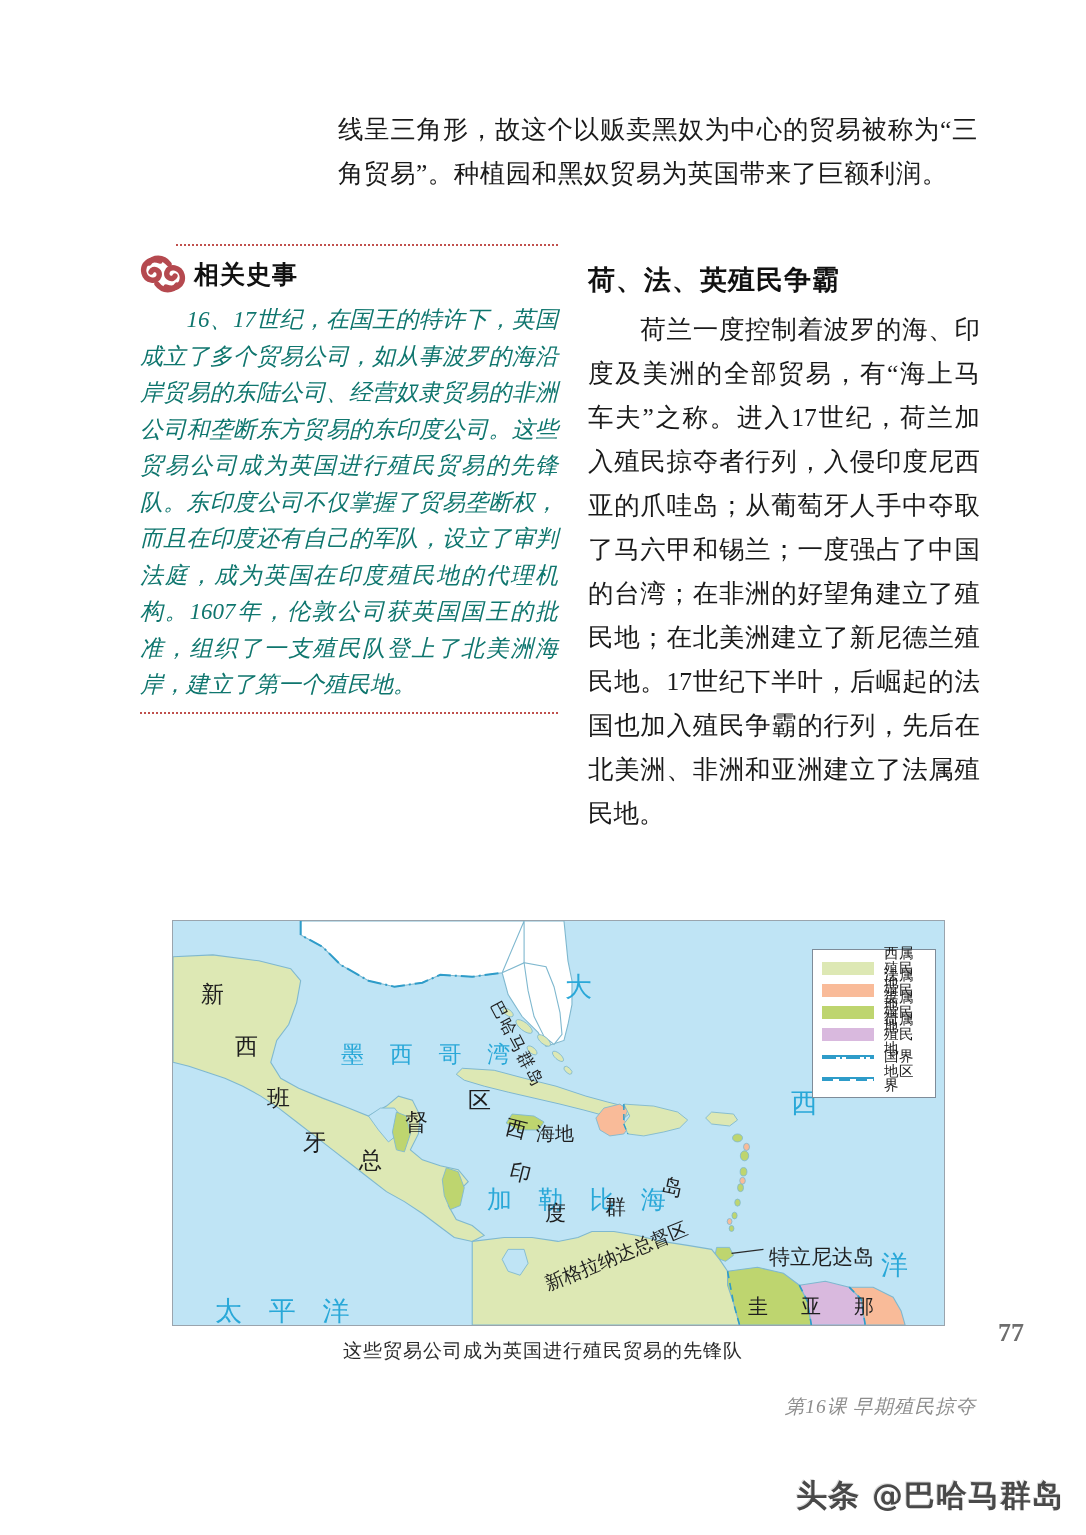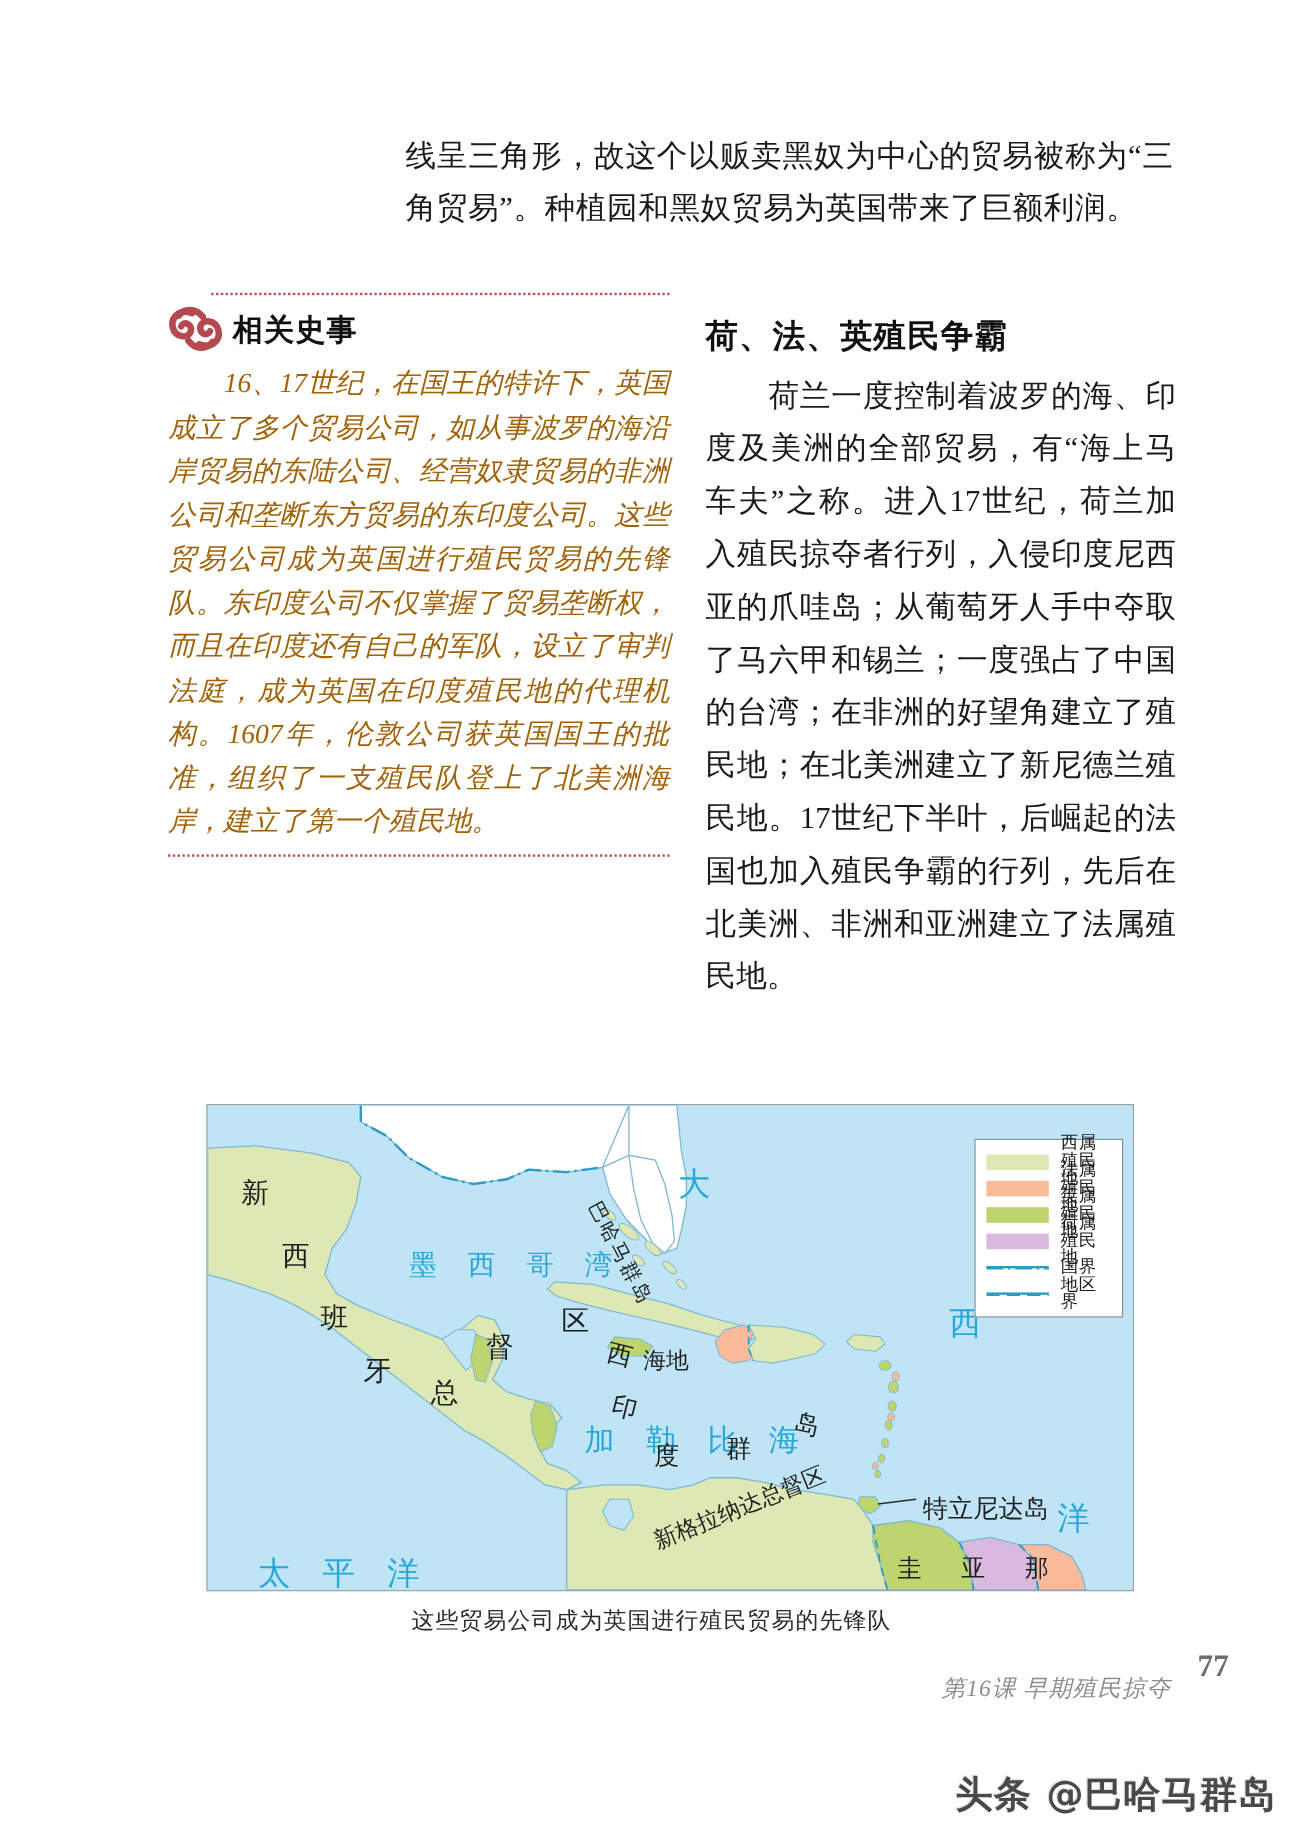--- a/index.html
+++ b/index.html
@@ -73,21 +73,21 @@
     color: #111;
   }
   .sidebar-body {
     font-size: 23px;
     line-height: 36.5px;
     text-align: justify;
     text-justify: inter-ideograph;
     margin-top: 4px;
     font-family: "Liberation Serif", "DejaVu Serif", serif;
     font-style: italic;
-    color: #a16207;
+    color: #0f766e;
   }
 
   
   .right-col {
     position: absolute;
     left: 588px;
     top: 262px;
     width: 392px;
   }
   .section-title {
@@ -205,21 +205,21 @@
     right: 110px;
     top: 1393px;
     font-size: 19.5px;
     color: #8d8d8d;
     letter-spacing: 1px;
     font-style: italic;
   }
   .folio {
     position: absolute;
     right: 62px;
-    top: 1374px;
+    top: 1318px;
     font-size: 26px;
     color: #6e6e6e;
     font-weight: bold;
   }
 
   
   .watermark {
     position: absolute;
     right: 22px;
     bottom: 18px;

